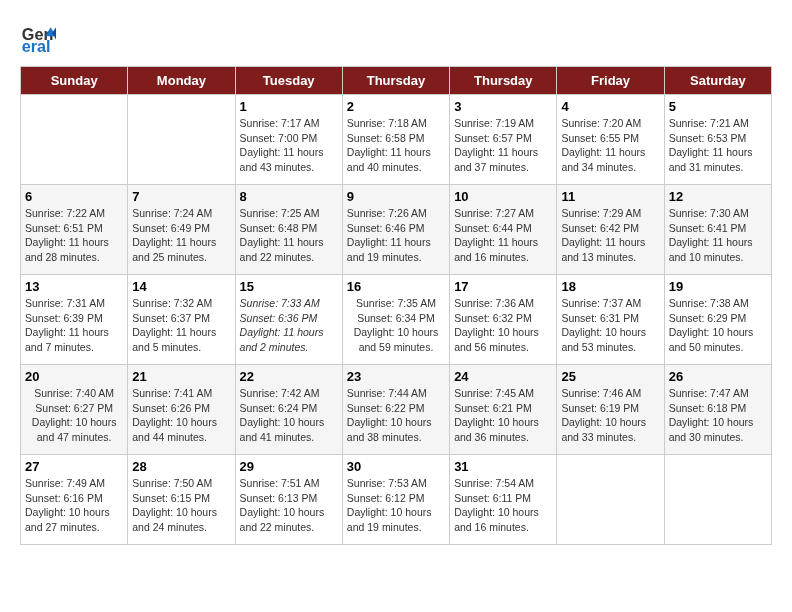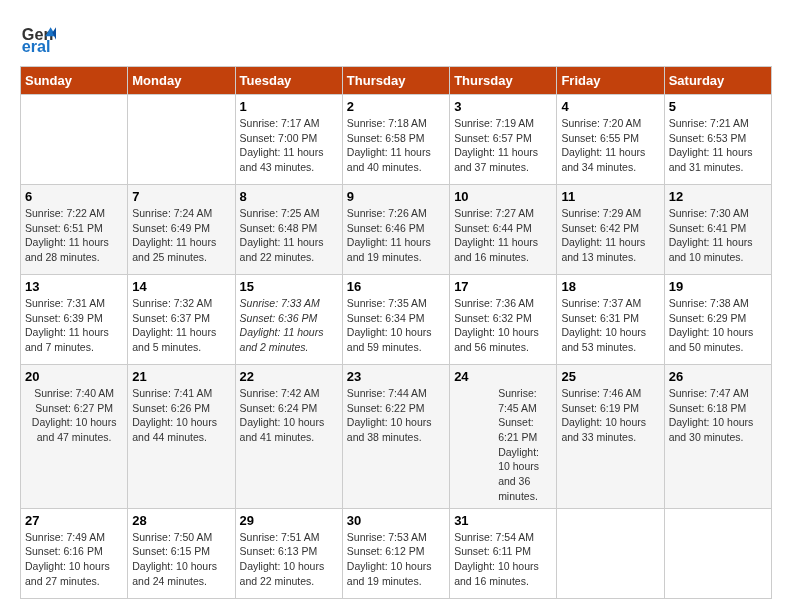--- a/index.html
+++ b/index.html
@@ -36,24 +36,24 @@
     .location {
       font-size: 16px;
       color: #555;
     }
     table {
       width: 100%;
       border-collapse: collapse;
       font-size: 11px;
     }
     thead th {
-      background-color: #c2410c;
+      background-color: #7f1d1d;
       color: white;
       padding: 6px 4px;
-      text-align: left;
+      text-align: center;
       font-size: 13px;
       font-weight: bold;
       border: 1px solid #ccc;
     }
     td {
       border: 1px solid #ccc;
       vertical-align: top;
       padding: 4px;
       height: 90px;
       width: calc(100% / 7);
@@ -202,21 +202,21 @@
 Daylight: 11 hours and 5 minutes.</div>
         </td>
         <td>
           <span class="day-num">15</span>
           <div class="day-info" style="white-space: pre-line; font-style: italic;">Sunrise: 7:33 AM
 Sunset: 6:36 PM
 Daylight: 11 hours and 2 minutes.</div>
         </td>
         <td>
           <span class="day-num">16</span>
-          <div class="day-info" style="white-space: pre-line;">Sunrise: 7:35 AM
+          <div class="day-info" style="white-space: pre-line; text-align: center;">Sunrise: 7:35 AM
 Sunset: 6:34 PM
 Daylight: 10 hours and 59 minutes.</div>
         </td>
         <td>
           <span class="day-num">17</span>
           <div class="day-info" style="white-space: pre-line;">Sunrise: 7:36 AM
 Sunset: 6:32 PM
 Daylight: 10 hours and 56 minutes.</div>
         </td>
         <td>
@@ -252,21 +252,21 @@
 Daylight: 10 hours and 41 minutes.</div>
         </td>
         <td>
           <span class="day-num">23</span>
           <div class="day-info" style="white-space: pre-line;">Sunrise: 7:44 AM
 Sunset: 6:22 PM
 Daylight: 10 hours and 38 minutes.</div>
         </td>
         <td>
           <span class="day-num">24</span>
-          <div class="day-info" style="white-space: pre-line; margin-left: 44px;">Sunrise: 7:45 AM
+          <div class="day-info" style="white-space: pre-line;">Sunrise: 7:45 AM
 Sunset: 6:21 PM
 Daylight: 10 hours and 36 minutes.</div>
         </td>
         <td>
           <span class="day-num">25</span>
           <div class="day-info" style="white-space: pre-line;">Sunrise: 7:46 AM
 Sunset: 6:19 PM
 Daylight: 10 hours and 33 minutes.</div>
         </td>
         <td>

